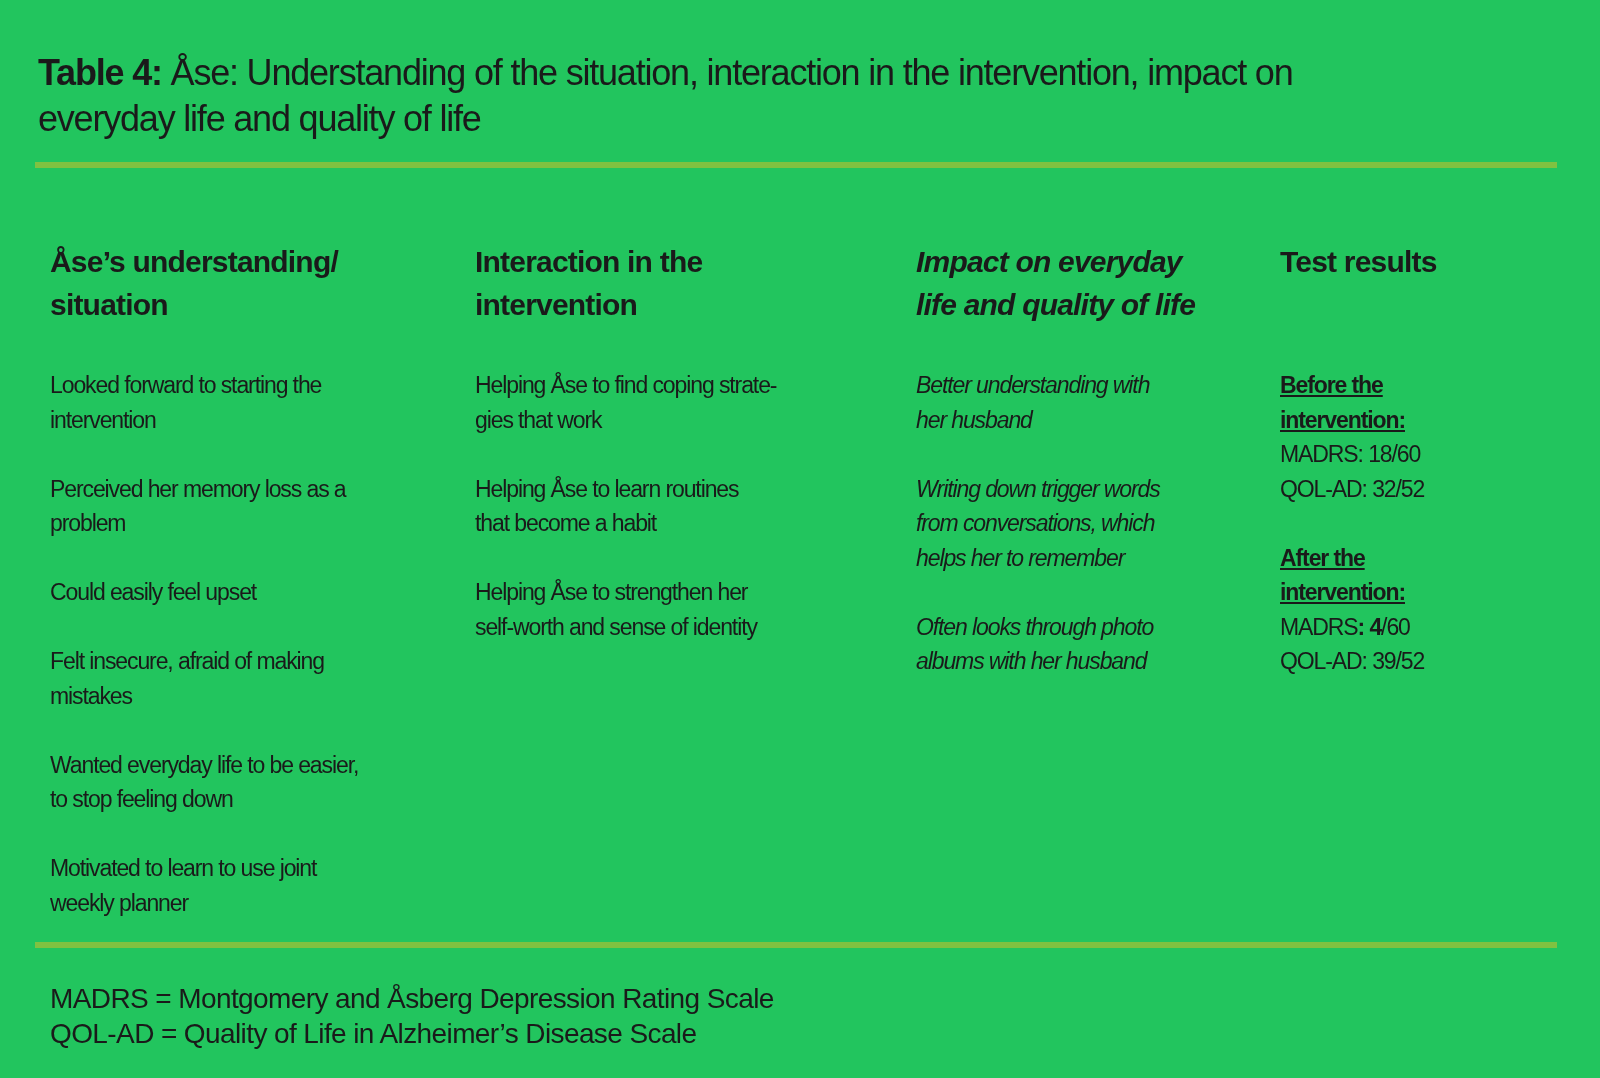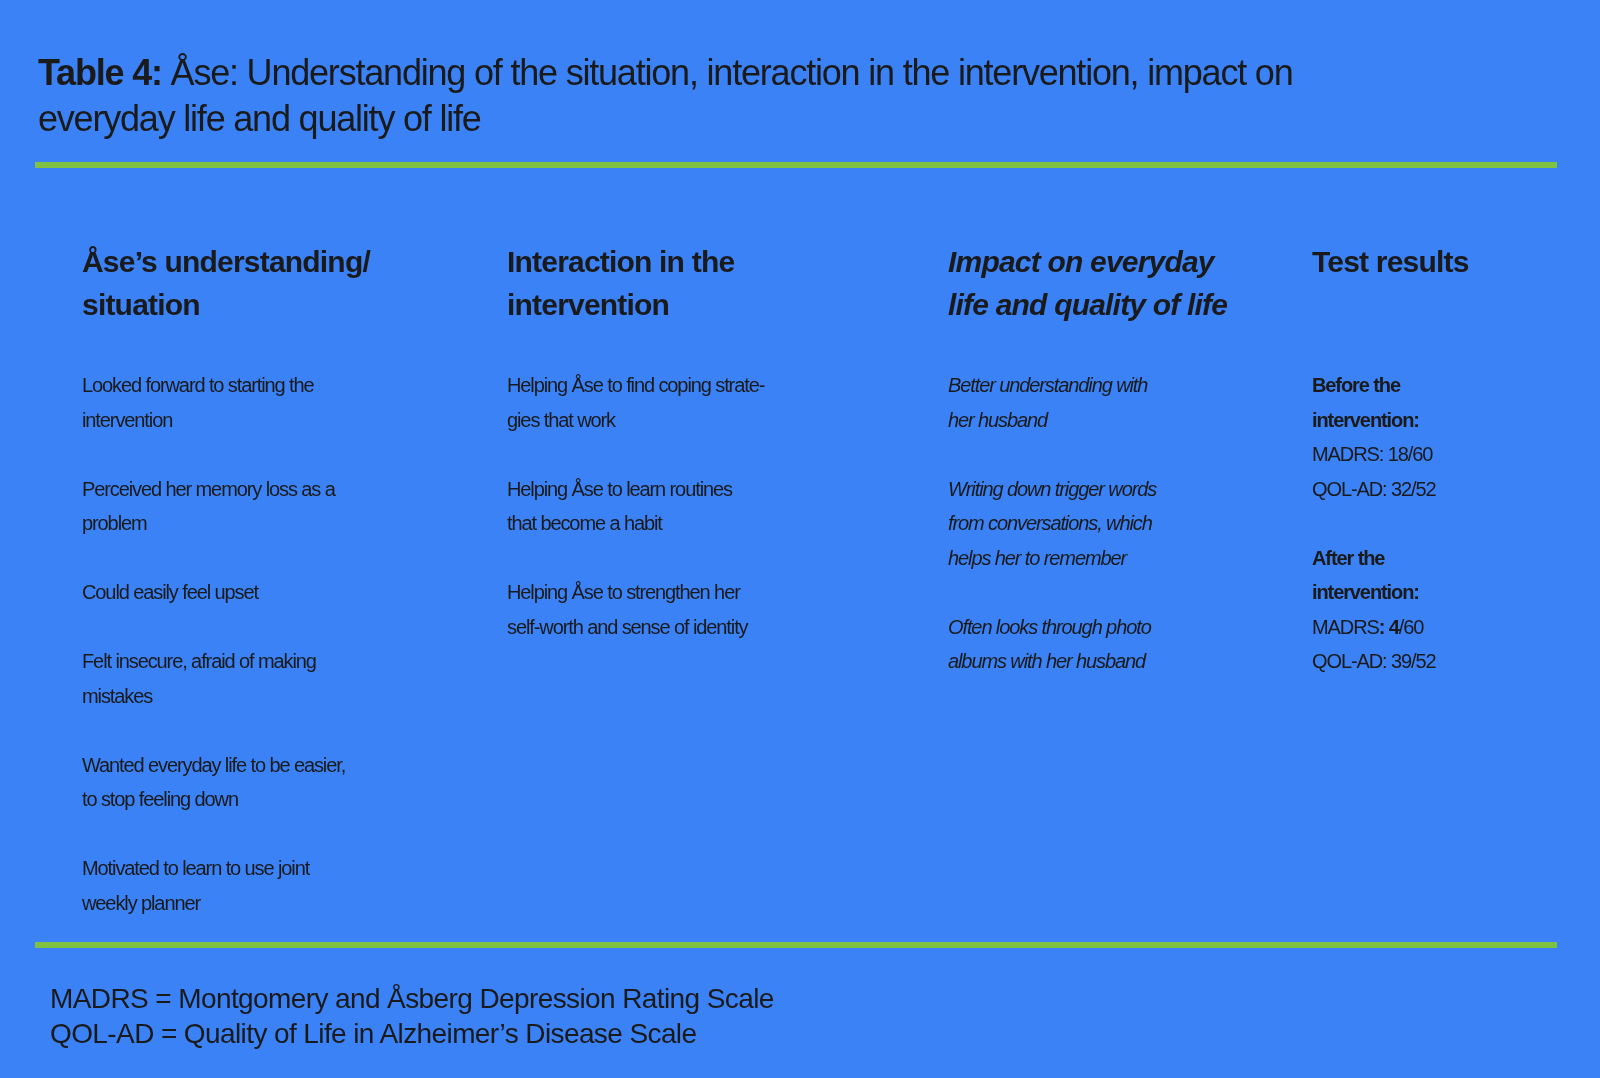--- a/index.html
+++ b/index.html
@@ -1,49 +1,49 @@
 <!DOCTYPE html>
 <html><head>
 <meta charset="utf-8">
 <style>
   html,body{margin:0;padding:0;background:#ffffff;}
   .page{
     position:relative;
     width:1600px;height:1078px;
-    background:#3b82f6;
+    background:#22c55e;
     color:#1a1a1a;
     font-family:"Liberation Sans","DejaVu Sans",sans-serif;
     overflow:hidden;
   }
   
   .title{
     position:absolute;left:38px;top:50px;width:1460px;
     font-size:36px;line-height:46px;letter-spacing:-1.2px;
     white-space:pre-line;
   }
   .cap-label{font-weight:bold;}
   
   .rule{position:absolute;left:35px;width:1522px;height:6px;background:#7FC241;}
   .rule-top{top:162px;}
   .rule-bottom{top:942px;}
   
   .tgrid{position:absolute;left:0;top:240px;width:1600px;}
-  .col{position:absolute;top:0;margin-left:32px;}
+  .col{position:absolute;top:0;}
   .col-0{left:50px;width:470px;}
   .col-1{left:475px;width:455px;}
   .col-2{left:916px;width:400px;font-style:italic;}
   .col-3{left:1280px;width:315px;}
   .col-header{
     font-weight:bold;font-size:30px;line-height:43px;letter-spacing:-0.8px;
     height:128px;box-sizing:border-box;
     white-space:pre-line;
   }
-  .col-body{font-size:20px;line-height:34.5px;letter-spacing:-1.1px;}
+  .col-body{font-size:23px;line-height:34.5px;letter-spacing:-1.1px;}
   .para{white-space:pre-line;margin:0 0 34.5px 0;}
-  .result-heading{font-weight:bold;white-space:pre-line;}
+  .result-heading{font-weight:bold;white-space:pre-line;text-decoration:underline;}
   .result-line .b{font-weight:bold;}
   
   .footnotes{
     position:absolute;left:50px;top:981px;width:900px;
     font-size:28px;line-height:35px;letter-spacing:-0.6px;
   }
 </style>
 </head>
 <body>
 

